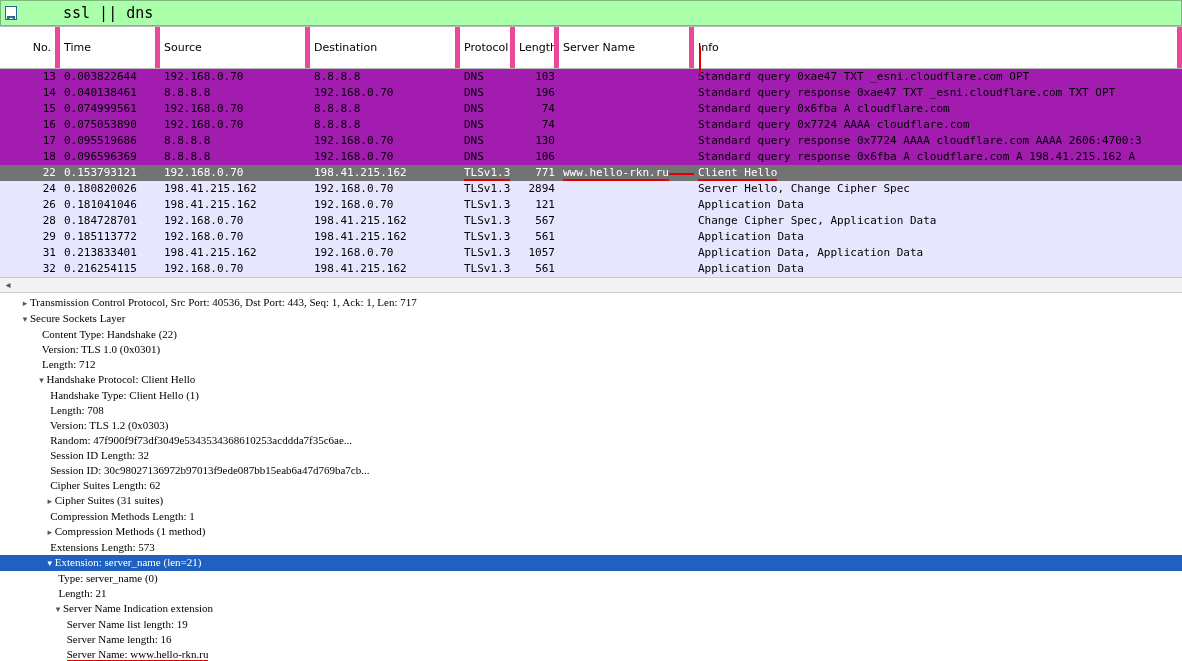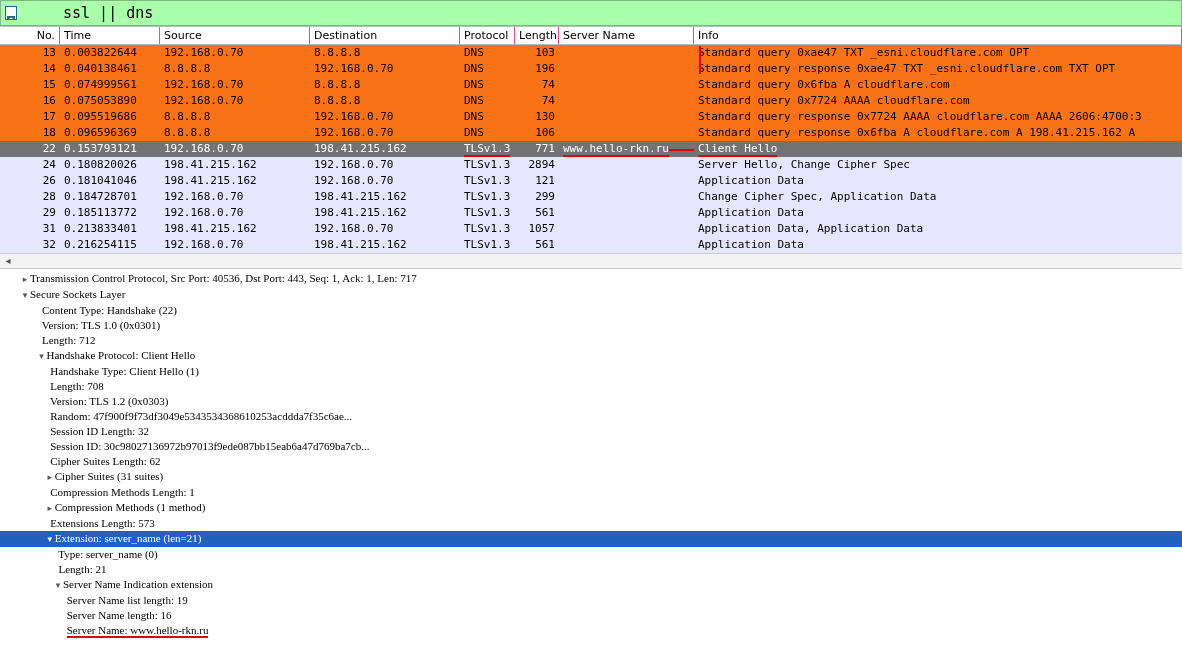--- a/index.html
+++ b/index.html
@@ -53,22 +53,22 @@
     width: 100%;
   }
   .pl-header {
     display: flex;
     background: #fff;
     border-bottom: 1px solid #bbb;
     font-family: "DejaVu Sans", "Liberation Sans", sans-serif;
     font-size: 11px;
   }
   .pl-header .col {
-    border-right: 1px solid #ec4899;
-    padding: 2px 4px;
+    border-right: 5px solid #ec4899;
+    padding: 14px 4px;
     overflow: hidden;
     white-space: nowrap;
     text-overflow: clip;
   }
   .pl-body {
     font-family: "DejaVu Sans Mono", "Liberation Mono", monospace;
   }
   .pl-row {
     display: flex;
     white-space: nowrap;
@@ -80,21 +80,21 @@
     overflow: hidden;
   }
   .c-no     { width: 60px; text-align: right; }
   .c-time   { width: 100px; }
   .c-src    { width: 150px; }
   .c-dst    { width: 150px; }
   .c-proto  { width: 55px; }
   .c-len    { width: 44px; text-align: right; }
   .c-sni    { width: 135px; }
   .c-info   { flex: 1; }
-  .bg-dns   { background: #f97316; justify-content: center; }
+  .bg-dns   { background: #a21caf; justify-content: center; }
   .bg-tls   { background: #e7e6ff; }
   .bg-sel   { background: #737373; color: #fff; }
   .red-underline {
     border-bottom: 2px solid #e00000;
     padding-bottom: 0;
   }
   .red-mark-right {
     position: relative;
   }
   .red-mark-right::after {
@@ -268,21 +268,21 @@
         <div class="col c-len">121</div>
         <div class="col c-sni"></div>
         <div class="col c-info">Application Data</div>
       </div>
       <div class="pl-row bg-tls">
         <div class="col c-no">28</div>
         <div class="col c-time">0.184728701</div>
         <div class="col c-src">192.168.0.70</div>
         <div class="col c-dst">198.41.215.162</div>
         <div class="col c-proto">TLSv1.3</div>
-        <div class="col c-len">299</div>
+        <div class="col c-len">567</div>
         <div class="col c-sni"></div>
         <div class="col c-info">Change Cipher Spec, Application Data</div>
       </div>
       <div class="pl-row bg-tls">
         <div class="col c-no">29</div>
         <div class="col c-time">0.185113772</div>
         <div class="col c-src">192.168.0.70</div>
         <div class="col c-dst">198.41.215.162</div>
         <div class="col c-proto">TLSv1.3</div>
         <div class="col c-len">561</div>

